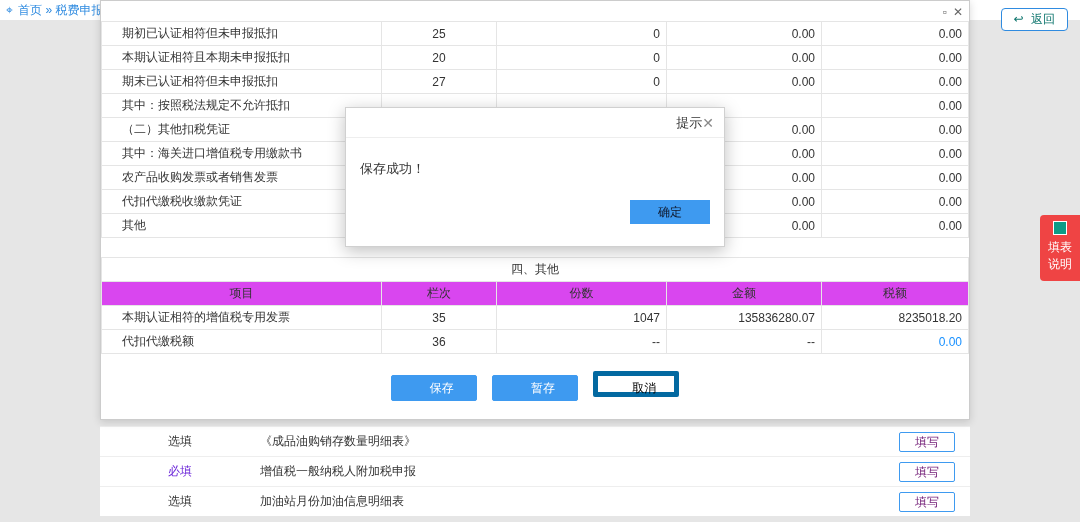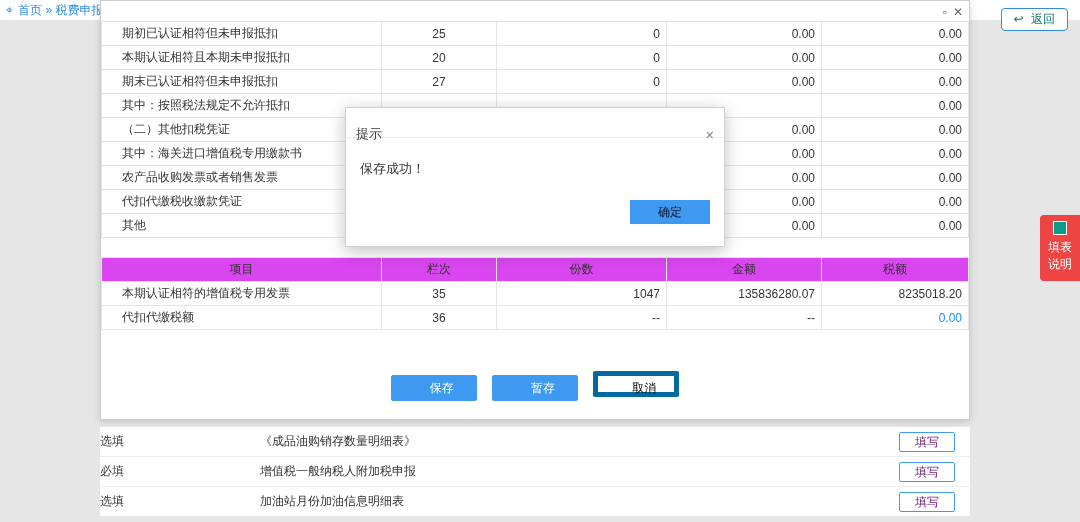--- a/index.html
+++ b/index.html
@@ -126,25 +126,24 @@
     width: 380px;
     height: 140px;
     background: #fff;
     border: 1px solid #d0d0d0;
     box-shadow: 0 4px 16px rgba(0,0,0,0.25);
     z-index: 50;
   }
   .alert-head {
     height: 30px;
     line-height: 30px;
-    padding: 12px 10px;
+    padding: 0 10px;
     border-bottom: 1px solid #eee;
-    display:flex; justify-content: space-between;
+    display:flex; justify-content: flex-end;
     font-size: 13px;
-    font-family: Liberation Mono, monospace;
   }
   .alert-close { cursor:pointer; color:#888; font-size:14px; }
   .alert-body { padding: 22px 14px; font-size:13px; }
   .alert-foot { text-align: right; padding: 0 14px 10px; }
   .alert-btn {
     display:inline-block;
     background:#3e9af0; color:#0f172a;
     border:none;
     width:80px; height:24px;
     font-size:12px; cursor:pointer;
@@ -158,24 +157,24 @@
     width: 870px;
     background: #fff;
   }
   .bg-row {
     display: flex;
     align-items: center;
     height: 30px;
     border-top: 1px solid #eee;
     font-size: 12px;
   }
-  .bg-row .col-tag { width:160px; text-align:left; }
+  .bg-row .col-tag { width:160px; text-align:center; }
   .bg-row .col-name { flex:1; text-align:left; }
   .bg-row .col-act  { width:86px; text-align:center; }
-  .req { color:#404040;font-family:Liberation Serif, serif; }
+  .req { color:#6d28d9;font-family:Liberation Serif, serif; }
   .fill-btn {
     display:inline-block; width:56px; height:20px; line-height:18px;
     border:1px solid #3e9af0; color:#701a75; background:#fff;
     font-size:12px; border-radius:2px; cursor:pointer;
   }
 </style>
 </head>
 <body>
 
 <div class="crumb">
@@ -291,20 +290,23 @@
           <td class="r"></td>
           <td class="r">0.00</td>
           <td class="r">0.00</td>
         </tr>
       </tbody>
     <tbody>
       <tr>
           <td colspan="5" style="height:20px;border-left:none;border-right:none;"></td>
         </tr>
       <tr>
+          <td colspan="5" class="sec-hdr">四、其他</td>
+        </tr>
+      <tr>
         <th>项目</th>
         <th>栏次</th>
         <th>份数</th>
         <th>金额</th>
         <th>税额</th>
       </tr>
     </tbody>
     <tbody id="tb2">
         <tr>
           <td class="l">本期认证相符的增值税专用发票</td>

